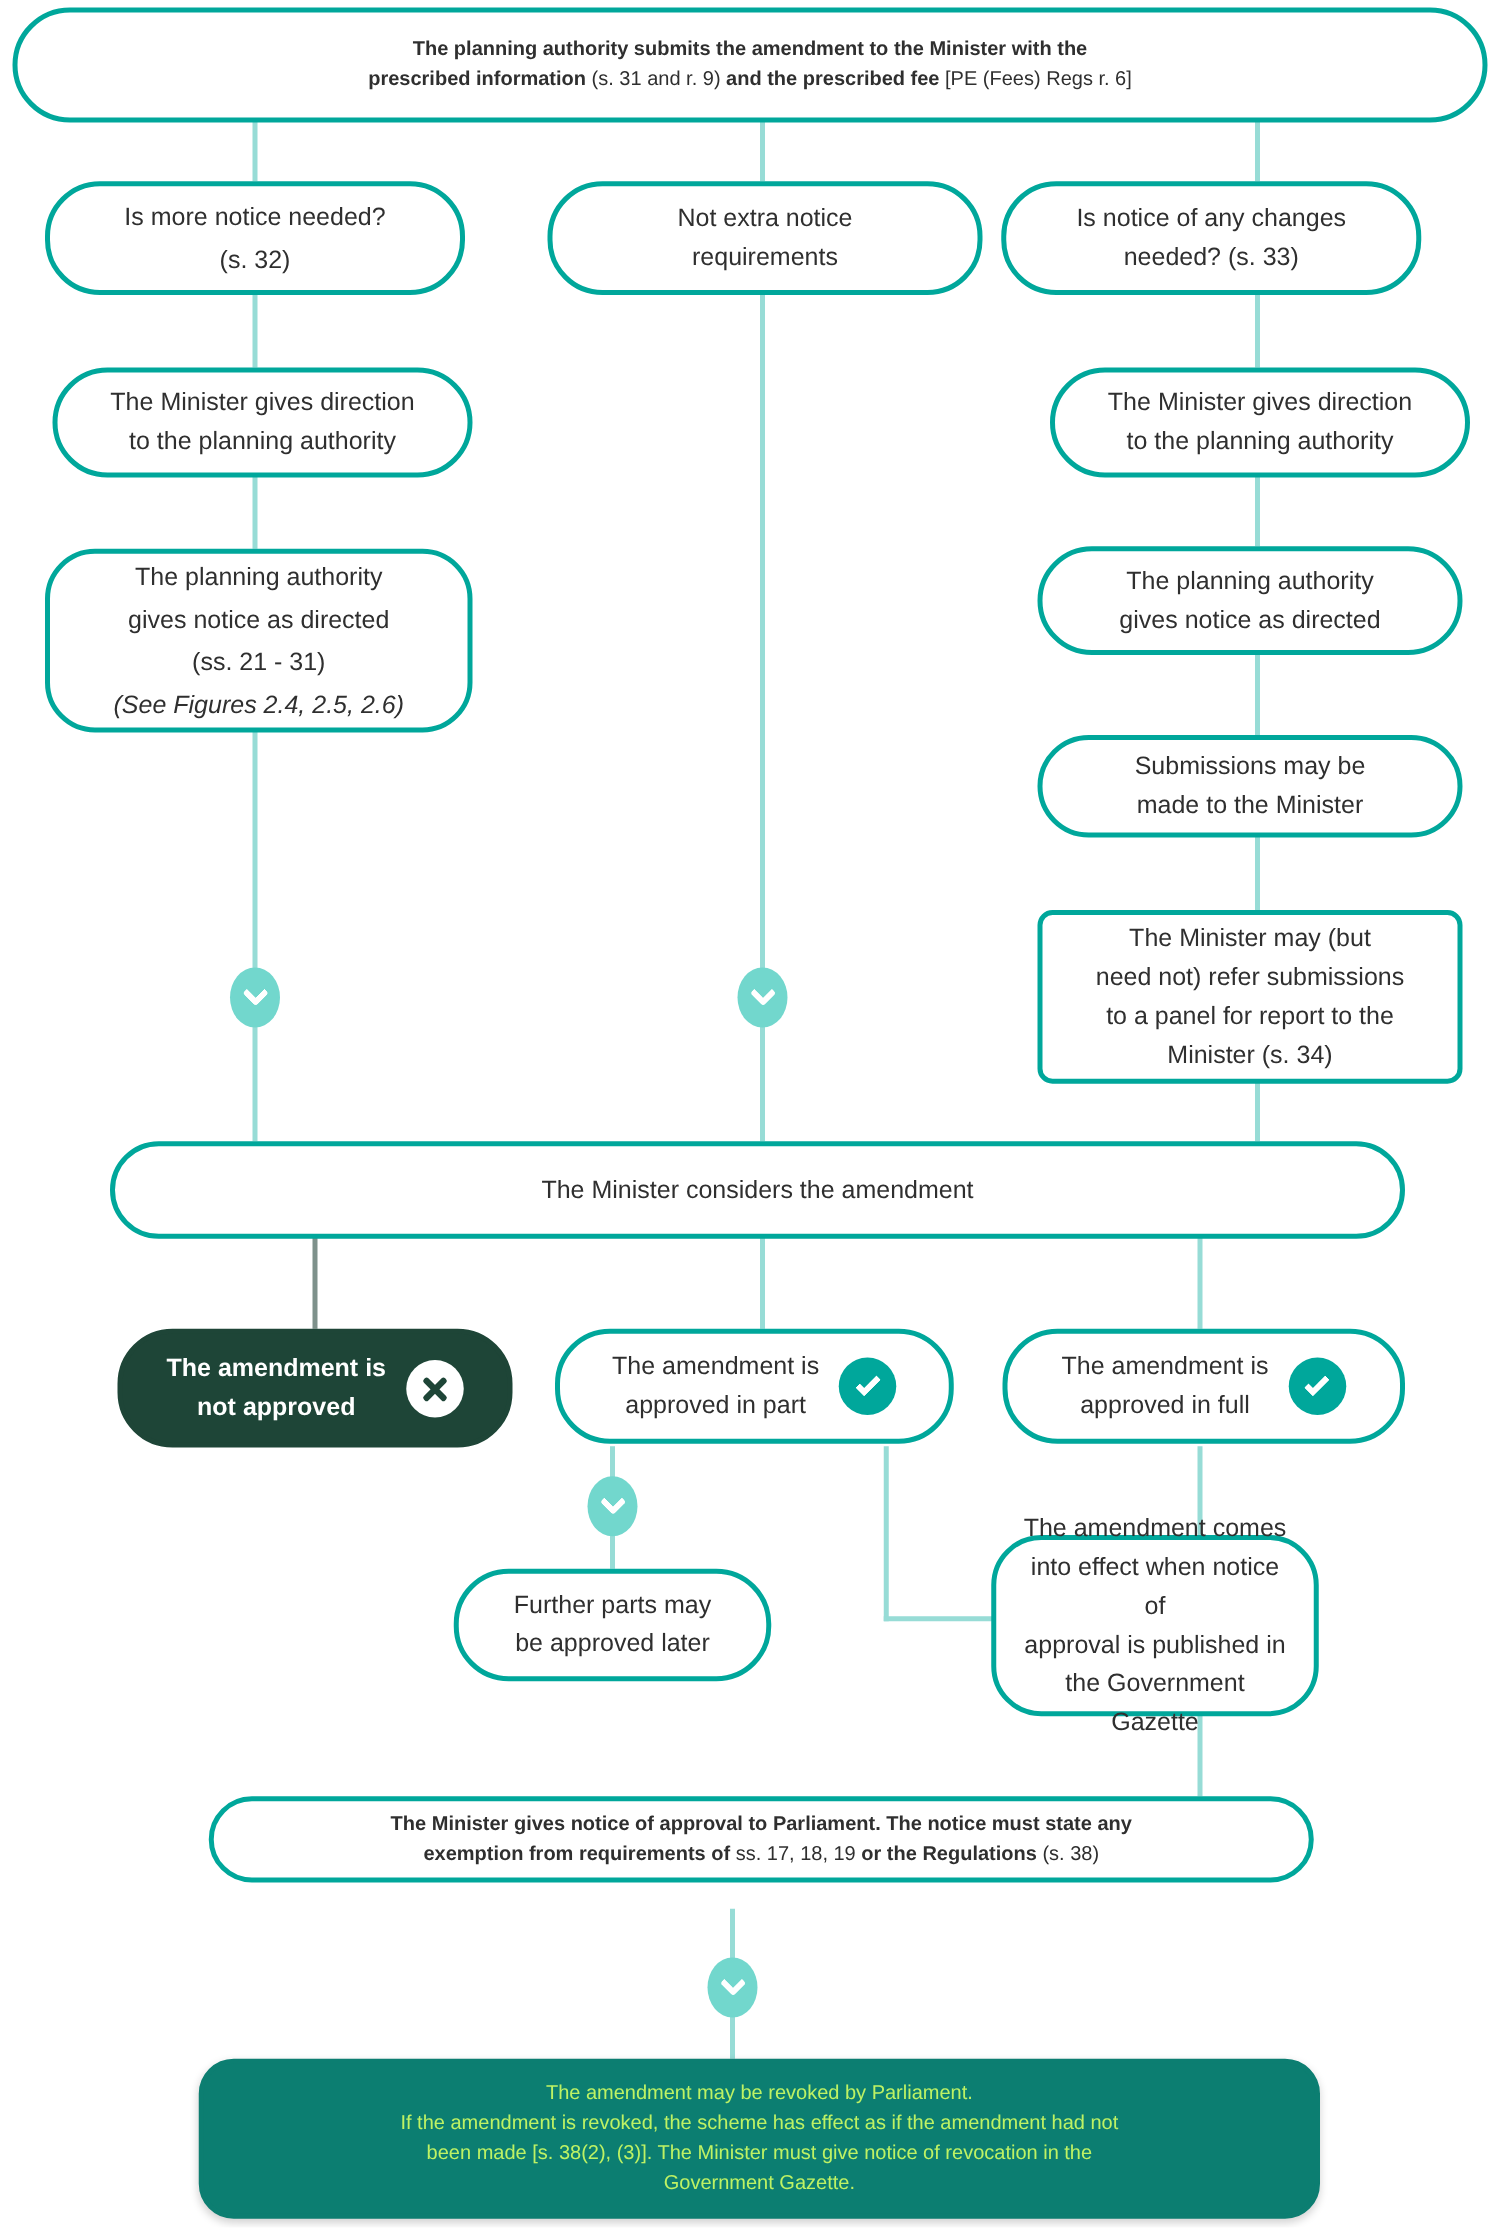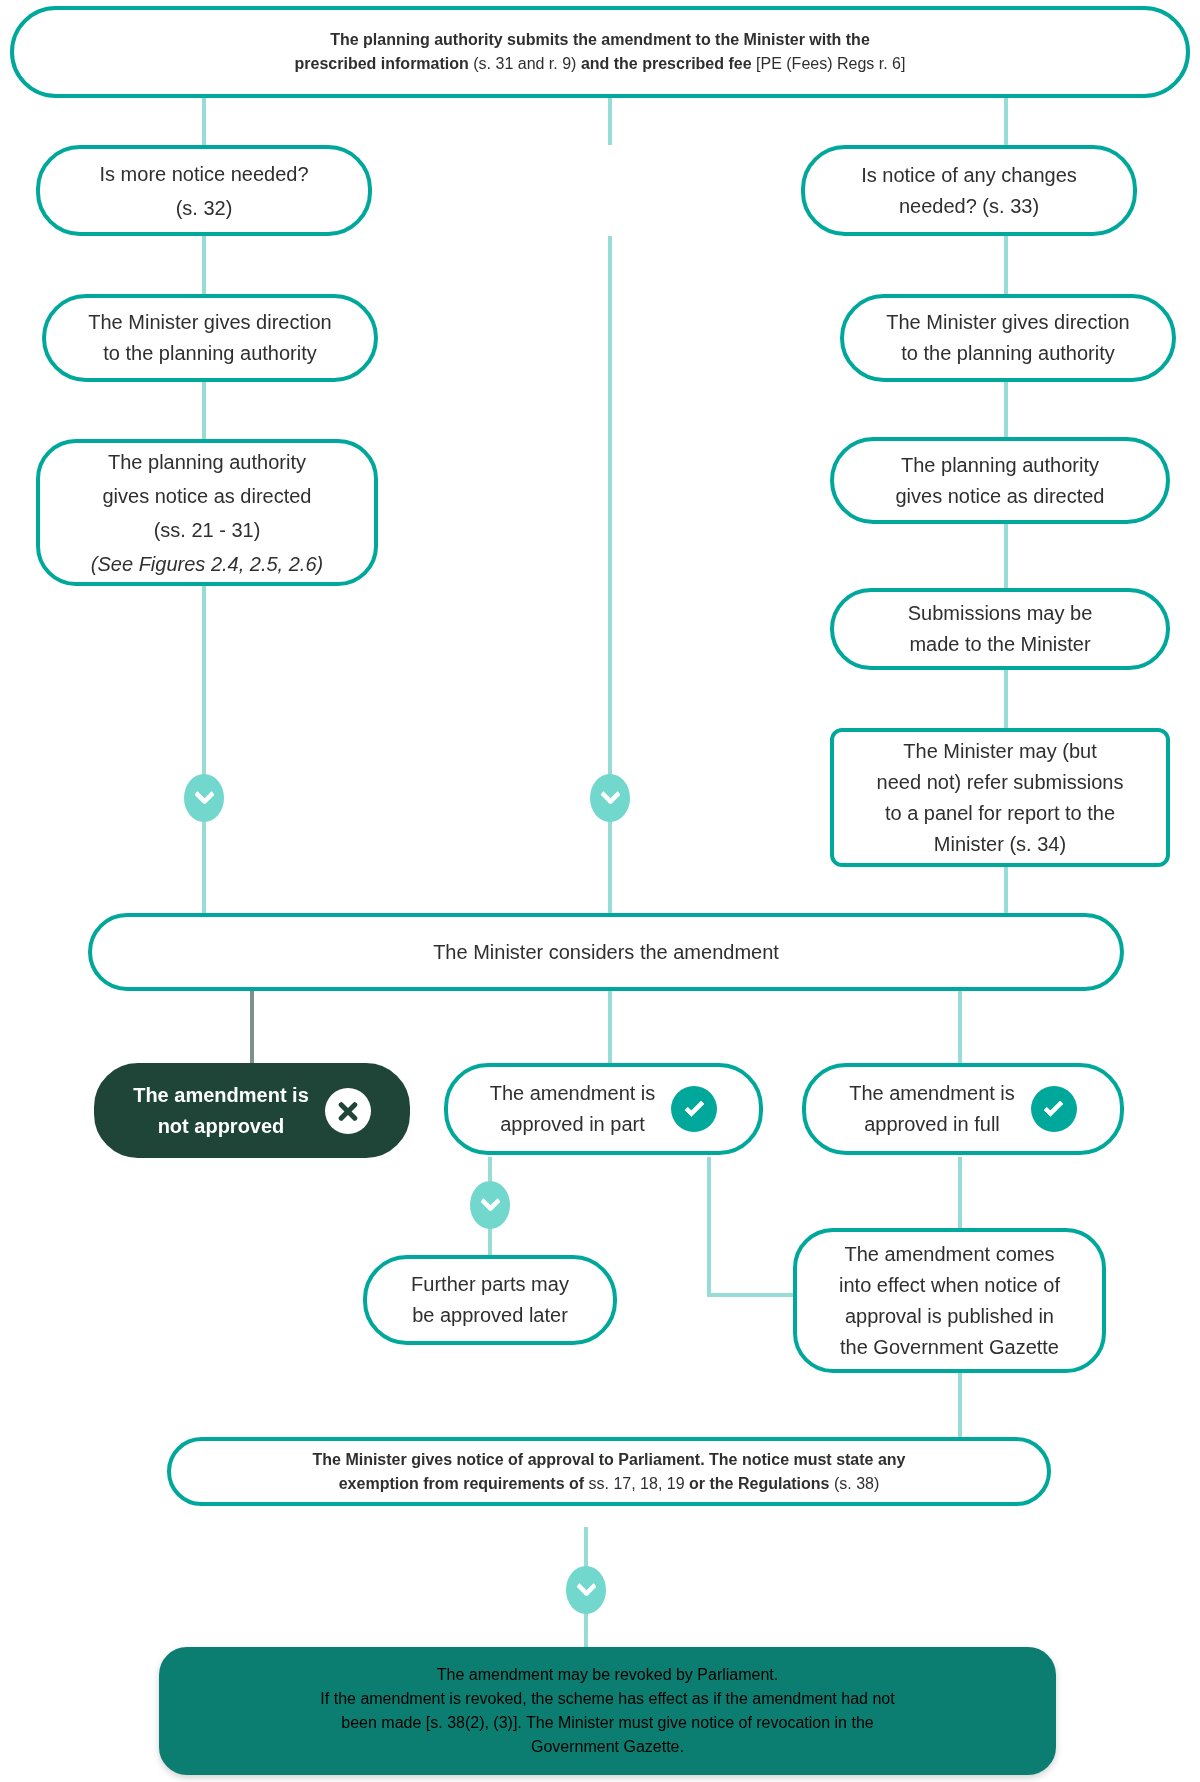--- a/index.html
+++ b/index.html
@@ -12,21 +12,21 @@
 
   .node{position:absolute;z-index:2;display:flex;align-items:center;justify-content:center;gap:16px;
     text-align:center;background:#fff;border:4px solid var(--teal);border-radius:44px;
     color:var(--text);font-size:20px;font-weight:500;line-height:1.55;padding:8px 18px}
   .node-text .b{font-weight:700}
   .node-text .r{font-weight:400}
   .node-text .i{font-style:italic;font-weight:400}
   .roomy{line-height:1.7;padding:4px 18px}
   .wide{font-size:16px;line-height:1.5}
   .dark{background:var(--dark-box);border-color:var(--dark-box);color:#fff}
-  .fill-teal{background:var(--teal-box);border-color:var(--teal-box);color:#000000;box-shadow:0 3px 7px rgba(0,0,0,.18)}
+  .fill-teal{background:var(--teal-box);border-color:var(--teal-box);color:#bef264;box-shadow:0 3px 7px rgba(0,0,0,.18)}
 
   .line{position:absolute;z-index:1;width:4px;background:var(--line)}
   .hline{position:absolute;z-index:1;height:4px;background:var(--line)}
   .line.gray{background:var(--gray-line)}
 
   .chev{position:absolute;z-index:3;width:40px;height:48px;border-radius:50%;
     background:var(--chevron-fill);display:flex;align-items:center;justify-content:center}
   .chev-glyph{width:15px;height:15px;border-right:5px solid #fff;border-bottom:5px solid #fff;
     border-radius:3px;transform:rotate(45deg);margin-top:-8px}
 
@@ -88,20 +88,23 @@
   </div>
 
   <div class="node wide" style="left:10px;top:6px;width:1180px;height:92px;border-radius:46px">
     <div class="node-text"><span class="b ">The planning authority submits the amendment to the Minister with the</span><br><span class="b ">prescribed information </span><span class="r ">(s. 31 and r. 9) </span><span class="b ">and the prescribed fee </span><span class="r ">[PE (Fees) Regs r. 6]</span></div>
   </div>
 
   <div class="node roomy" style="left:36px;top:145px;width:336px;height:91px">
     <div class="node-text"><span class="">Is more notice needed?</span><br><span class="r ">(s. 32)</span></div>
   </div>
 
+  <div class="node" style="left:438px;top:145px;width:348px;height:91px">
+    <div class="node-text"><span class="">Not extra notice</span><br><span class="">requirements</span></div>
+  </div>
 
   <div class="node" style="left:801px;top:145px;width:336px;height:91px">
     <div class="node-text"><span class="">Is notice of any changes</span><br><span class="">needed? </span><span class="r ">(s. 33)</span></div>
   </div>
 
   <div class="node" style="left:42px;top:294px;width:336px;height:88px">
     <div class="node-text"><span class="">The Minister gives direction</span><br><span class="">to the planning authority</span></div>
   </div>
 
   <div class="node" style="left:840px;top:294px;width:336px;height:88px">
@@ -146,21 +149,21 @@
     <div class="node-text"><span class="">The amendment is</span><br><span class="">approved in full</span></div>
     <div class="badge check">
       <div class="check-glyph"></div>
     </div>
   </div>
 
   <div class="node" style="left:363px;top:1255px;width:254px;height:90px">
     <div class="node-text"><span class="">Further parts may</span><br><span class="">be approved later</span></div>
   </div>
 
-  <div class="node" style="left:793px;top:1228px;width:313px;height:145px;border-radius:40px">
+  <div class="node" style="left:793px;top:1228px;width:262px;height:145px;border-radius:40px">
     <div class="node-text"><span class="">The amendment comes</span><br><span class="">into effect when notice of</span><br><span class="">approval is published in</span><br><span class="">the Government Gazette</span></div>
   </div>
 
   <div class="node wide" style="left:167px;top:1437px;width:884px;height:69px">
     <div class="node-text"><span class="b ">The Minister gives notice of approval to Parliament. The notice must state any</span><br><span class="b ">exemption from requirements of </span><span class="r ">ss. 17, 18, 19 </span><span class="b ">or the Regulations </span><span class="r ">(s. 38)</span></div>
   </div>
 
   <div class="node fill-teal wide" style="left:159px;top:1647px;width:897px;height:128px;border-radius:28px">
     <div class="node-text"><span class="">The amendment may be revoked by Parliament.</span><br><span class="">If the amendment is revoked, the scheme has effect as if the amendment had not</span><br><span class="">been made [s. 38(2), (3)]. The Minister must give notice of revocation in the</span><br><span class="">Government Gazette.</span></div>
   </div>

